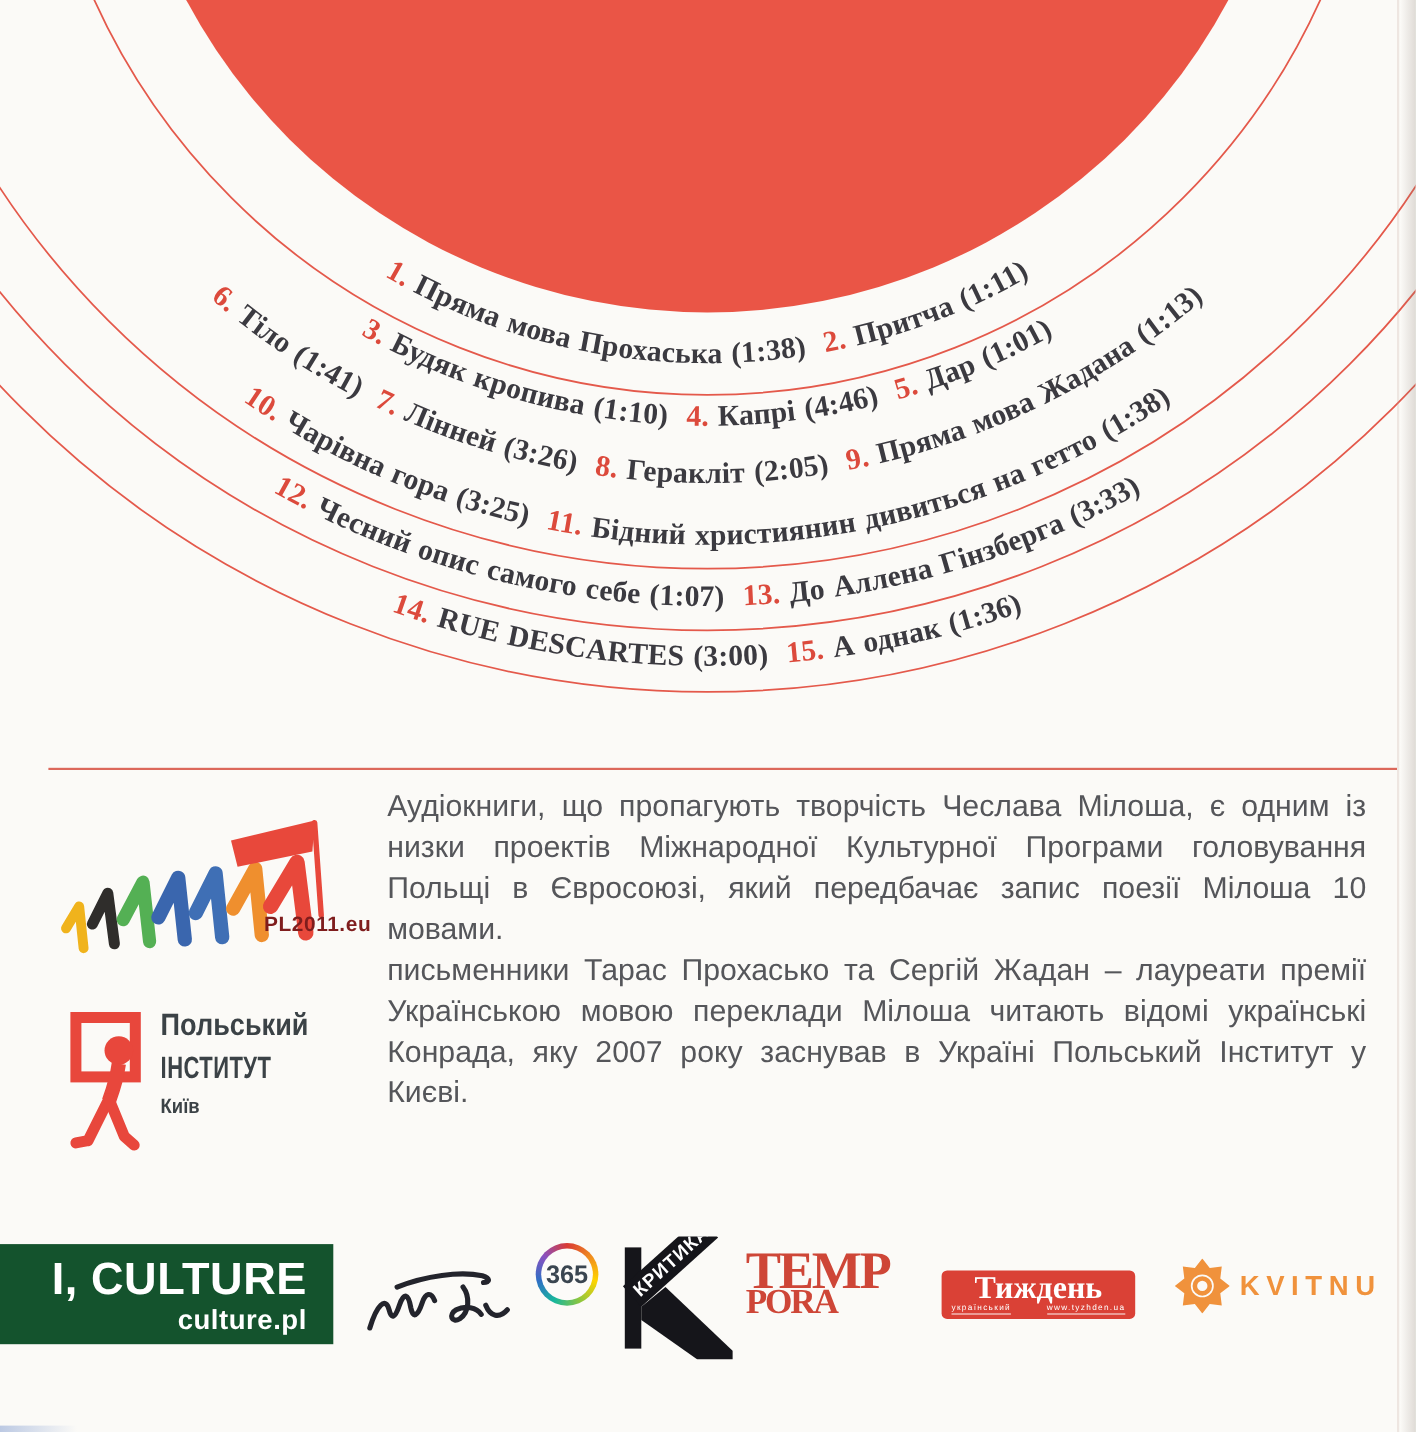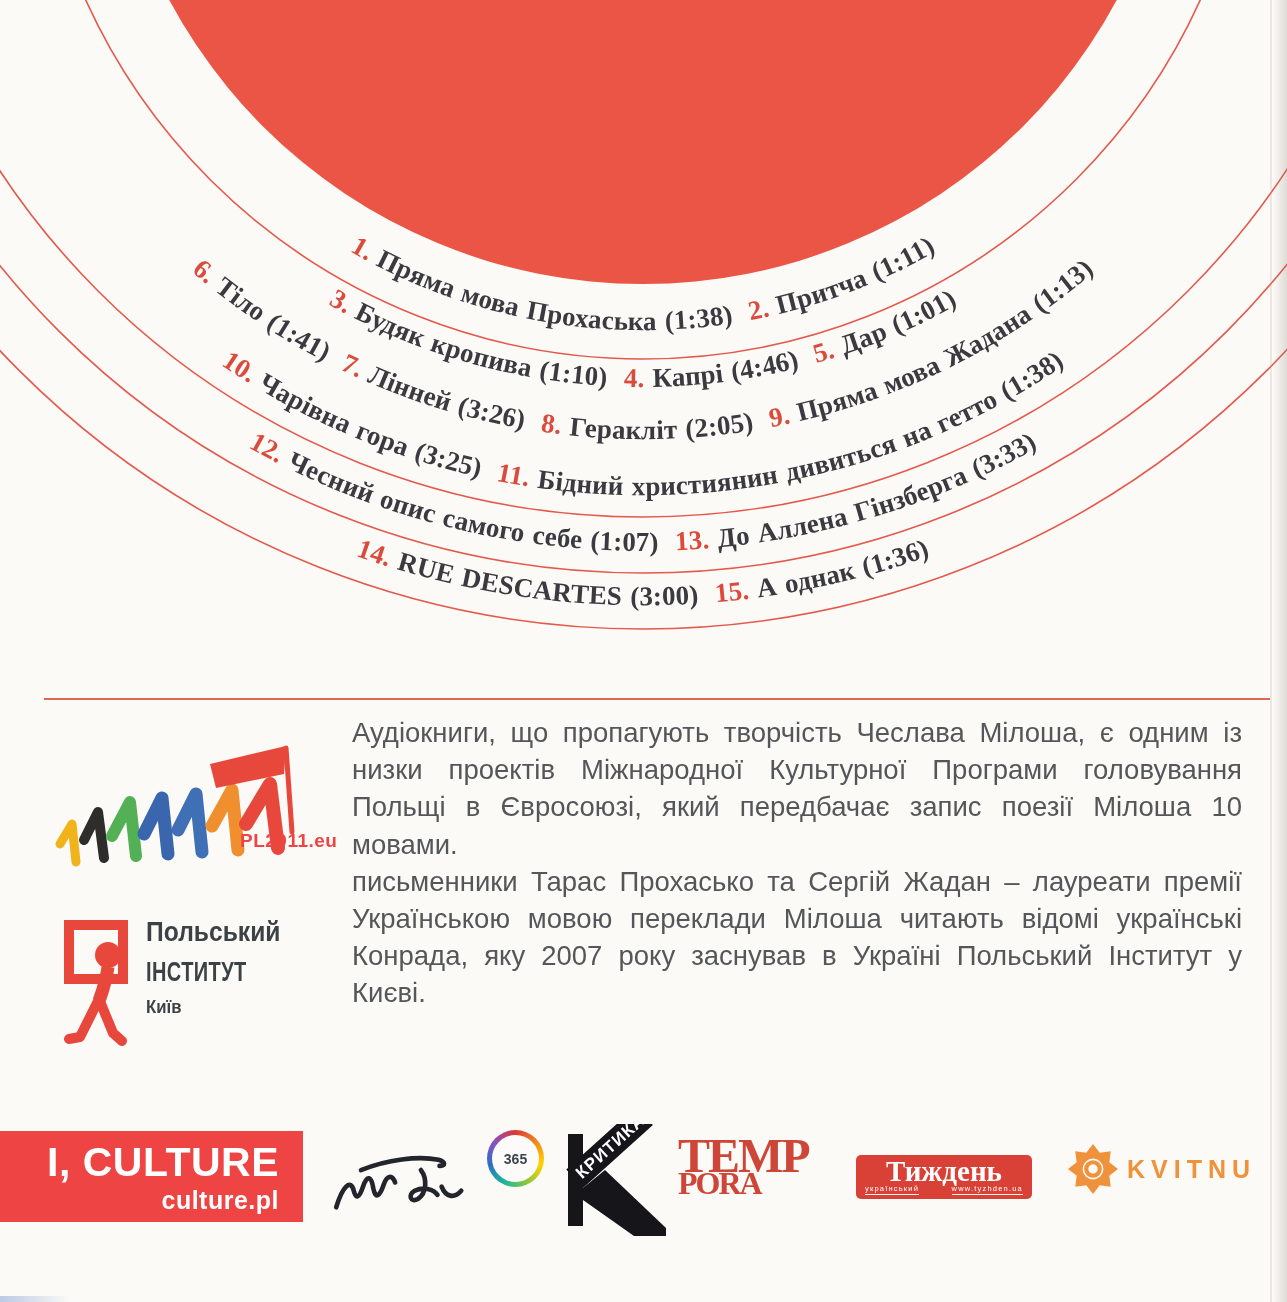--- a/index.html
+++ b/index.html
@@ -26,54 +26,54 @@
   .trk .n { fill: #dc4a3c; }
   .trk .t { fill: #3b3a40; }
   .ring { fill:none; stroke:#e4594b; stroke-width:1.6; }
 
   
   .divider { left:44px; top:698px; width:1226px; height:2px; background:#dc685b; }
 
   
   .pl2011-label {
     left:240px; top:830px;
-    font-size:19px; font-weight:bold; color:#ef4444; letter-spacing:0.5px;
+    font-size:19px; font-weight:bold; color:#7f1d1d; letter-spacing:0.5px;
   }
   .inst-text { left:146px; top:916px; color:#3b4246; }
   .inst-l1 { font-size:28px; font-weight:bold; transform:scale(0.88,1); transform-origin:left top; }
   .inst-l2 { font-size:25px; font-weight:bold; text-transform:uppercase; letter-spacing:0.5px;
              transform:scale(0.80,1.12); transform-origin:left top; margin-top:7px; }
   .inst-l3 { font-size:19px; font-weight:bold; transform:scale(0.88,1); transform-origin:left top; margin-top:12px; }
 
   
   .para { width:890px; color:#55565a; font-size:27.5px; line-height:37.2px; }
   .para1 { left:352px; top:714px; }
   .para2 { left:352px; top:975px; }
   .jline { text-align: justify; text-align-last: justify; }
   .jline.last { text-align-last: left; }
 
   
   .iculture {
     left:0; top:1131px; width:303px; height:91px;
-    background:#ef4444; color:#fff; text-align:right;
+    background:#14532d; color:#fff; text-align:right;
     box-sizing:border-box; padding:11px 24px 0 0;
   }
   .iculture .l1 { font-size:41px; font-weight:800; line-height:1; letter-spacing:0.5px; }
   .iculture .l2 { font-size:25px; font-weight:bold; margin-top:3px; letter-spacing:0.5px; }
 
   .sig-svg { left:330px; top:1146px; }
 
   .ring365 {
     left:487px; top:1130px; width:57px; height:57px; border-radius:50%;
     background: conic-gradient(#d93a35,#f08a1f,#ffd400,#8cc63f,#19b79c,#2e6fc4,#8a51c0,#d93a35);
   }
   .ring365 .inner {
     position:absolute; left:5px; top:5px; right:5px; bottom:5px; border-radius:50%;
     background:#fcfbf9; display:flex; align-items:center; justify-content:center;
-    font-size:14px; font-weight:bold; color:#3a4550;
+    font-size:23px; font-weight:bold; color:#3a4550;
   }
 
   .kry-svg { left:558px; top:1124px; }
   .kry-txt { font-family:"Liberation Sans",sans-serif; font-weight:bold; }
 
   .tempora { left:678px; top:1132px; color:#ce4637; font-family:"Liberation Serif",serif; font-weight:bold; }
   .tempora .l1 { font-size:48px; line-height:1; letter-spacing:-2px; }
   .tempora .l2 { font-size:32px; line-height:1; letter-spacing:-2px; margin:-13px 0 0 0; }
 
   .tyzhden {

